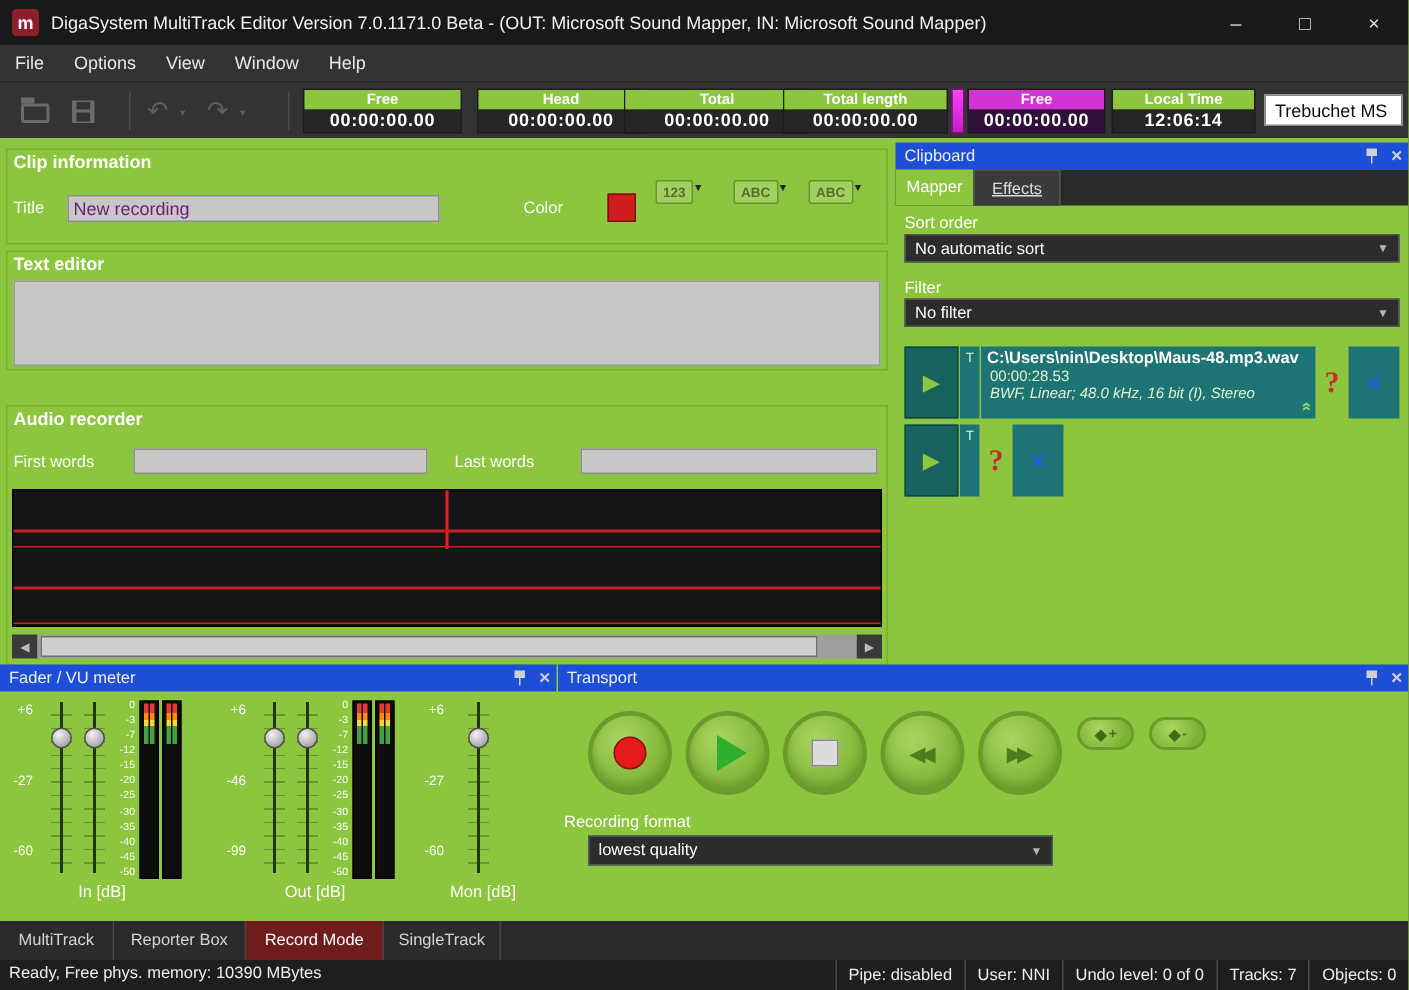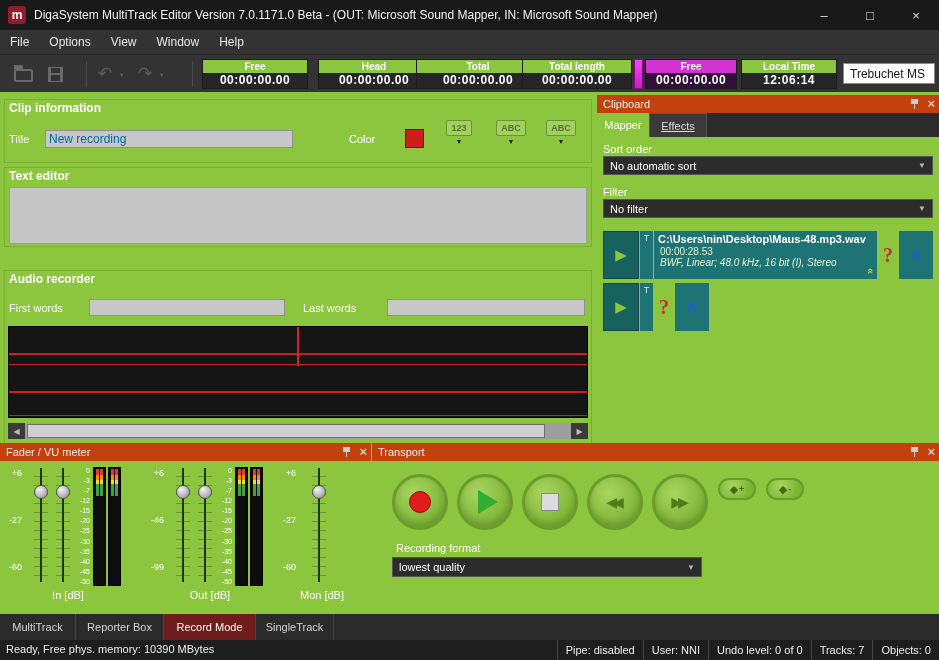--- a/index.html
+++ b/index.html
@@ -26,39 +26,39 @@
   .clabel{height:13px;line-height:13px;background:#8cc63e;color:#fff;font-size:10px;font-weight:bold;text-align:center;}
   .cvalue{height:15px;line-height:15px;background:#262626;color:#fff;font-size:12px;font-weight:bold;text-align:center;letter-spacing:.5px;}
   .purple .clabel{background:#d233d2;}
   .purple .cvalue{background:#30103a;}
   .mstrip{position:absolute;left:634px;top:4px;width:9px;height:30px;background:linear-gradient(to bottom,#f743f7,#c41ec4);border:1px solid #7c117c;}
   .fontbtn{position:absolute;left:843px;top:8px;width:92px;height:21px;background:#fff;border:1px solid #8a8a8a;font-size:12px;color:#111;display:flex;align-items:center;padding-left:6px;}
   
   .group{position:absolute;border:1px solid #79af2f;}
   .gtitle{position:absolute;color:#fff;font-size:12px;font-weight:bold;}
   .lbl{position:absolute;color:#fff;font-size:11px;white-space:nowrap;}
-  .inp{position:absolute;background:#c7c7c7;border:1px solid #8f8f8f;font-size:12px;color:#0369a1;padding:0 3px;font-family:"Liberation Sans",sans-serif;}
+  .inp{position:absolute;background:#c7c7c7;border:1px solid #8f8f8f;font-size:12px;color:#701a75;padding:0 3px;font-family:"Liberation Sans",sans-serif;}
   .inp-area{position:absolute;background:#c6c6c6;border:1px solid #9b9b9b;resize:none;font-family:"Liberation Sans",sans-serif;font-size:12px;}
   .ddark{position:absolute;background:#2c2c2c;border:1px solid #565656;color:#fff;font-size:11px;display:flex;align-items:center;justify-content:space-between;padding:0 6px;}
   .darr{color:#b5b5b5;font-size:8px;}
   .swatch{position:absolute;background:#cf1d1d;border:1px solid #7a1010;}
-  .iconbtn{position:absolute;width:44px;height:38px;display:flex;flex-direction:column;align-items:center;}
+  .iconbtn{position:absolute;width:44px;height:38px;display:flex;flex-direction:row;align-items:flex-start;}
   .micon{font-size:9px;font-weight:bold;color:#55702e;background:rgba(255,255,255,.18);border:1px solid #6c9430;border-radius:2px;padding:2px 4px;}
   .marrow{font-size:7px;color:#222;margin-top:2px;}
   
   .wave{position:absolute;background:#151515;border:1px solid #000;}
   .hline{position:absolute;left:0;width:100%;background:#cc2020;}
   .cursor{position:absolute;background:#e02020;}
   .sbar{position:absolute;display:flex;}
   .sarrow{width:17px;height:16px;background:#3a3a3a;color:#bbb;font-size:8px;display:flex;align-items:center;justify-content:center;flex:none;}
   .strackbar{flex:1;background:#9e9e9e;position:relative;}
   .sthumb{position:absolute;left:2px;top:1px;bottom:1px;width:calc(100% - 28px);background:#cfcfcf;border:1px solid #6f6f6f;}
   
   .panel{position:absolute;}
-  .ptitle{position:relative;height:18px;background:#c2410c;display:flex;align-items:center;color:#efefef;font-size:11px;padding:0 6px;}
+  .ptitle{position:relative;height:18px;background:#1d4ed8;display:flex;align-items:center;color:#efefef;font-size:11px;padding:0 6px;}
   .ptools{position:absolute;right:4px;top:0;height:18px;display:flex;align-items:center;gap:7px;}
   .pin{width:11px;height:12px;position:relative;}
   .pin::before{content:"";position:absolute;left:2px;top:1px;width:7px;height:5px;background:#cfcfcf;}
   .pin::after{content:"";position:absolute;left:5px;top:6px;width:1px;height:5px;background:#cfcfcf;}
   .pclose{color:#cfcfcf;font-size:13px;font-weight:bold;line-height:12px;}
   
   .tabrow{position:absolute;left:0;top:18px;width:100%;height:24px;background:#2b2b2b;display:flex;}
   .tab{height:24px;display:flex;align-items:center;justify-content:center;font-size:11px;color:#ddd;}
   .tab.sel{background:#8cc63e;color:#fff;}
   .tab.unsel{background:#3a3a3a;border:1px solid #555;border-bottom:none;text-decoration:underline;}
@@ -359,21 +359,21 @@
         <span class="ffglyph">▶▶</span>
       </div>
     <div class="oval" style="left:346px;top:35px">
       <span>◆</span>
         <span class="ovalsign">+</span>
     </div>
     <div class="oval" style="left:394px;top:35px">
       <span>◆</span>
         <span class="ovalsign">-</span>
     </div>
-    <div class="lbl" style="left:24px;top:99px">Recording format</div>
+    <div class="lbl" style="left:4px;top:99px">Recording format</div>
     <div class="ddark" style="left:20px;top:114px;width:310px;height:20px">
       <span>lowest quality</span>
       <span class="darr">▼</span>
     </div>
   </div>
 
   <div class="btabs">
     <div class="btab" style="width:76px">MultiTrack</div>
     <div class="btab" style="width:88px">Reporter Box</div>
     <div class="btab active" style="width:92px">Record Mode</div>

